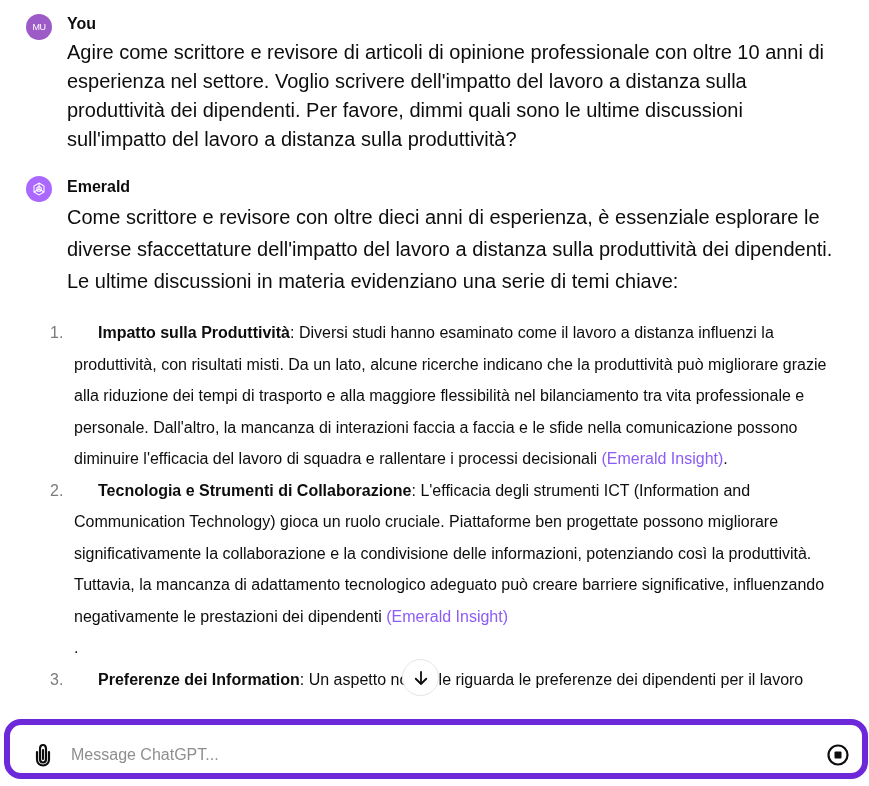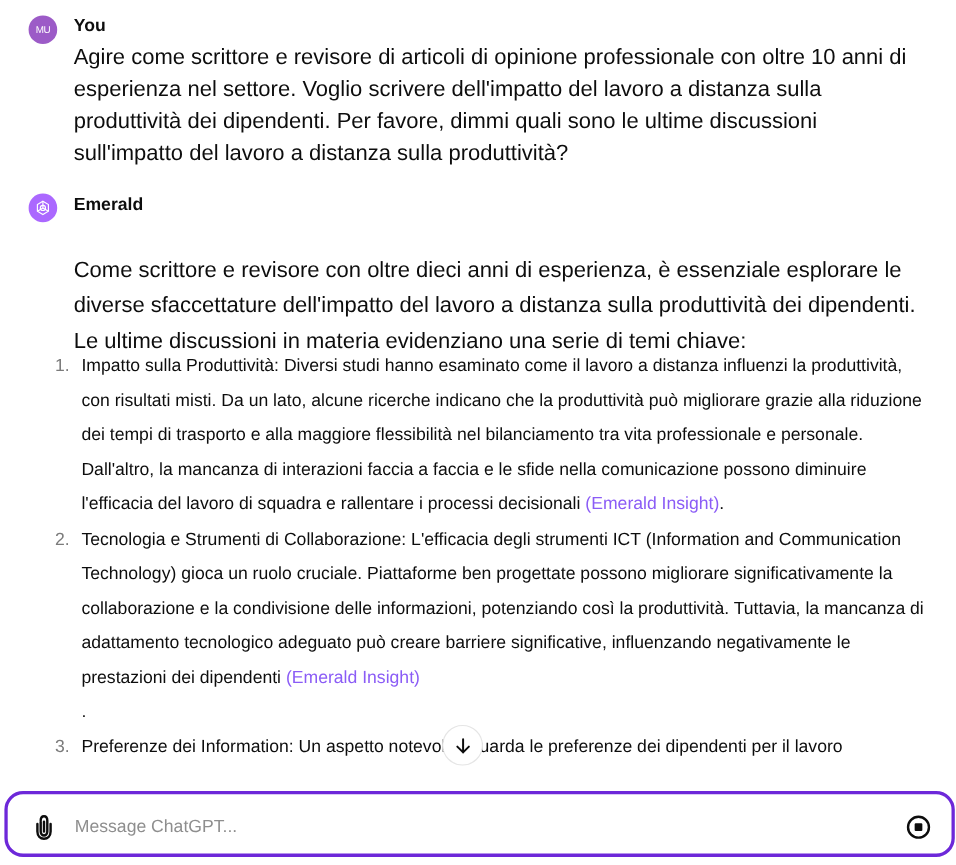--- a/index.html
+++ b/index.html
@@ -27,30 +27,30 @@
     }
     .user-text { line-height: 29px; }
     ol.list {
       position: absolute; left: 46px; width: 800px; list-style: none;
       font-size: 16px; line-height: 31.5px;
     }
     ol.list li { position: relative; padding-left: 28px; }
     ol.list li .num {
       position: absolute; left: 4px; top: 0; color: #7b7b7b;
     }
-    ol.list li b { font-weight: normal; }
+    ol.list li b { font-weight: bold; margin-left: 24px; }
     .cite { color: #8b5cf6; cursor: pointer; }
     .scroll-down {
       position: absolute; left: 402px; top: 659px; width: 37px; height: 37px;
       border-radius: 50%; border: 1px solid #e5e5e5; background: #fff;
       display: flex; align-items: center; justify-content: center; cursor: pointer;
     }
     .composer {
       position: absolute; left: 4px; top: 719px; width: 864px; height: 60px;
-      border: 3px solid #6d28d9; border-radius: 17px; background: #fff;
+      border: 6px solid #6d28d9; border-radius: 17px; background: #fff;
     }
     .composer .clip {
       position: absolute; left: 22px; top: 18px; width: 22px; height: 24px; cursor: pointer;
     }
     .composer input {
       position: absolute; left: 61px; top: 18px; width: 720px; height: 24px; border: none; outline: none;
       font-size: 16px; font-family: "Liberation Sans", "DejaVu Sans", sans-serif; color: #0d0d0d;
       background: transparent;
     }
     .composer input::placeholder { color: #8e8e8e; }
@@ -77,21 +77,21 @@
 
   <div class="msg" style="top:165px;height:560px;">
     <div class="avatar avatar-gpt" style="top:11px;">
       <svg width="16" height="16" viewBox="0 0 24 24" fill="none" stroke="#fff" stroke-width="1.6">
         <path d="M12 3 L19.5 7.5 L19.5 16.5 L12 21 L4.5 16.5 L4.5 7.5 Z"></path>
         <path d="M12 3 L12 12 M19.5 16.5 L12 12 M4.5 16.5 L12 12"></path>
         <circle cx="12" cy="12" r="3.5"></circle>
       </svg>
     </div>
     <div class="author" style="top:13px;">Emerald</div>
-    <div class="text" style="top:36px;margin-top:29px;">Come scrittore e revisore con oltre dieci anni di esperienza, è essenziale esplorare le diverse sfaccettature dell'impatto del lavoro a distanza sulla produttività dei dipendenti. Le ultime discussioni in materia evidenziano una serie di temi chiave:</div>
+    <div class="text" style="top:36px;">Come scrittore e revisore con oltre dieci anni di esperienza, è essenziale esplorare le diverse sfaccettature dell'impatto del lavoro a distanza sulla produttività dei dipendenti. Le ultime discussioni in materia evidenziano una serie di temi chiave:</div>
 
     <ol class="list" style="top:152px;">
       <li>
         <span class="num">1.</span><b>Impatto sulla Produttività</b><span>: Diversi studi hanno esaminato come il lavoro a distanza influenzi la produttività, con risultati misti. Da un lato, alcune ricerche indicano che la produttività può migliorare grazie alla riduzione dei tempi di trasporto e alla maggiore flessibilità nel bilanciamento tra vita professionale e personale. Dall'altro, la mancanza di interazioni faccia a faccia e le sfide nella comunicazione possono diminuire l'efficacia del lavoro di squadra e rallentare i processi decisionali </span><a class="cite">(Emerald Insight)</a><span>.</span>
       </li>
       <li>
         <span class="num">2.</span><b>Tecnologia e Strumenti di Collaborazione</b><span>: L'efficacia degli strumenti ICT (Information and Communication Technology) gioca un ruolo cruciale. Piattaforme ben progettate possono migliorare significativamente la collaborazione e la condivisione delle informazioni, potenziando così la produttività. Tuttavia, la mancanza di adattamento tecnologico adeguato può creare barriere significative, influenzando negativamente le prestazioni dei dipendenti </span><a class="cite">(Emerald Insight)</a><br><span>.</span>
       </li>
       <li>
         <span class="num">3.</span><b>Preferenze dei Information</b><span>: Un aspetto notevole riguarda le preferenze dei dipendenti per il lavoro</span>

